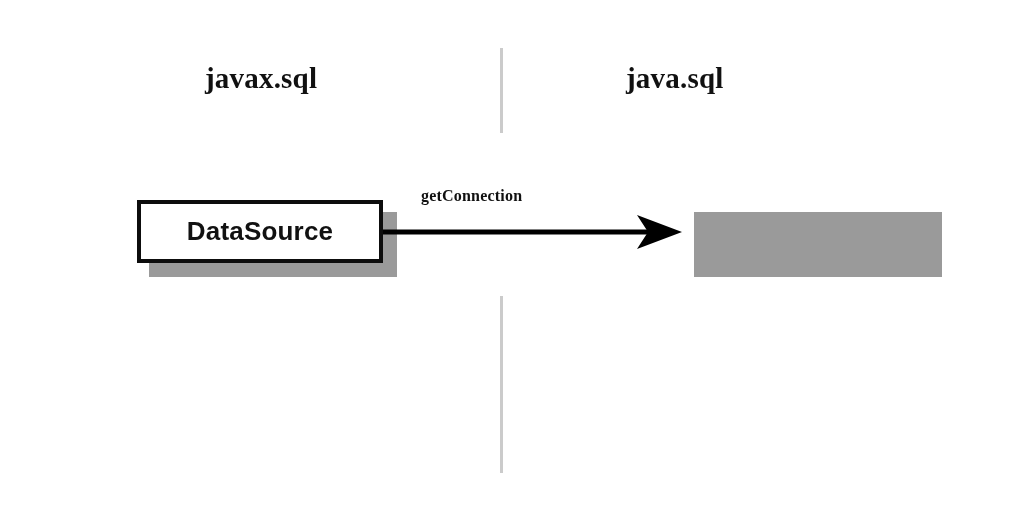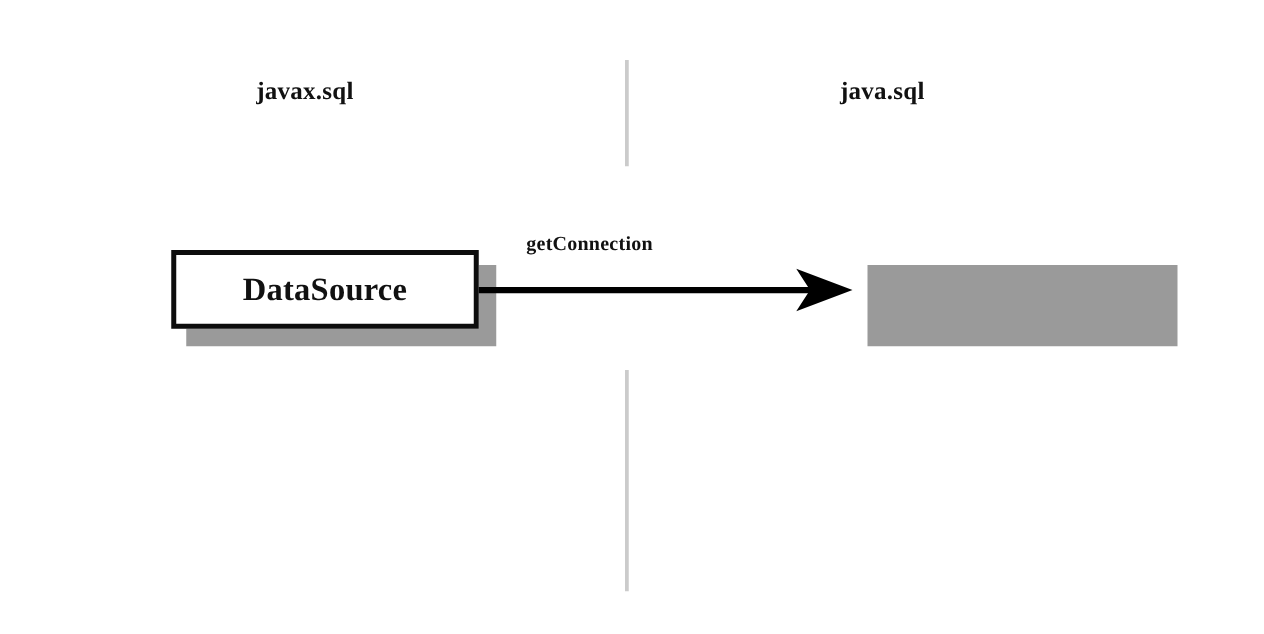--- a/index.html
+++ b/index.html
@@ -16,27 +16,27 @@
     height: 507px;
     background: #ffffff;
     overflow: hidden;
   }
 
   
   .pkg-label {
     position: absolute;
     font-family: "Liberation Serif", "DejaVu Serif", serif;
     font-weight: bold;
-    font-size: 20px;
+    font-size: 29px;
     color: #111111;
     white-space: nowrap;
     letter-spacing: 0.2px;
   }
   #pkg-left  { left: 205px; top: 62px; }
-  #pkg-right { left: 672px; top: 62px; }
+  #pkg-right { left: 626px; top: 62px; }
 
   
   .divider {
     position: absolute;
     left: 500px;
     width: 3px;
     background: #cbcbcb;
   }
   #divider-upper { top: 48px;  height: 85px;  }
   #divider-lower { top: 296px; height: 177px; }
@@ -45,21 +45,21 @@
   .class-box {
     position: absolute;
     box-sizing: border-box;
     background: #ffffff;
     border: 4px solid #0d0d0d;
     display: flex;
     align-items: center;
     justify-content: center;
   }
   .class-box .box-label {
-    font-family: Liberation Serif, serif;
+    font-family: Liberation Sans, sans-serif;
     font-weight: bold;
     font-size: 26px;
     color: #111111;
     white-space: nowrap;
     letter-spacing: 0.2px;
   }
   .box-shadow {
     position: absolute;
     background: #9a9a9a;
   }

